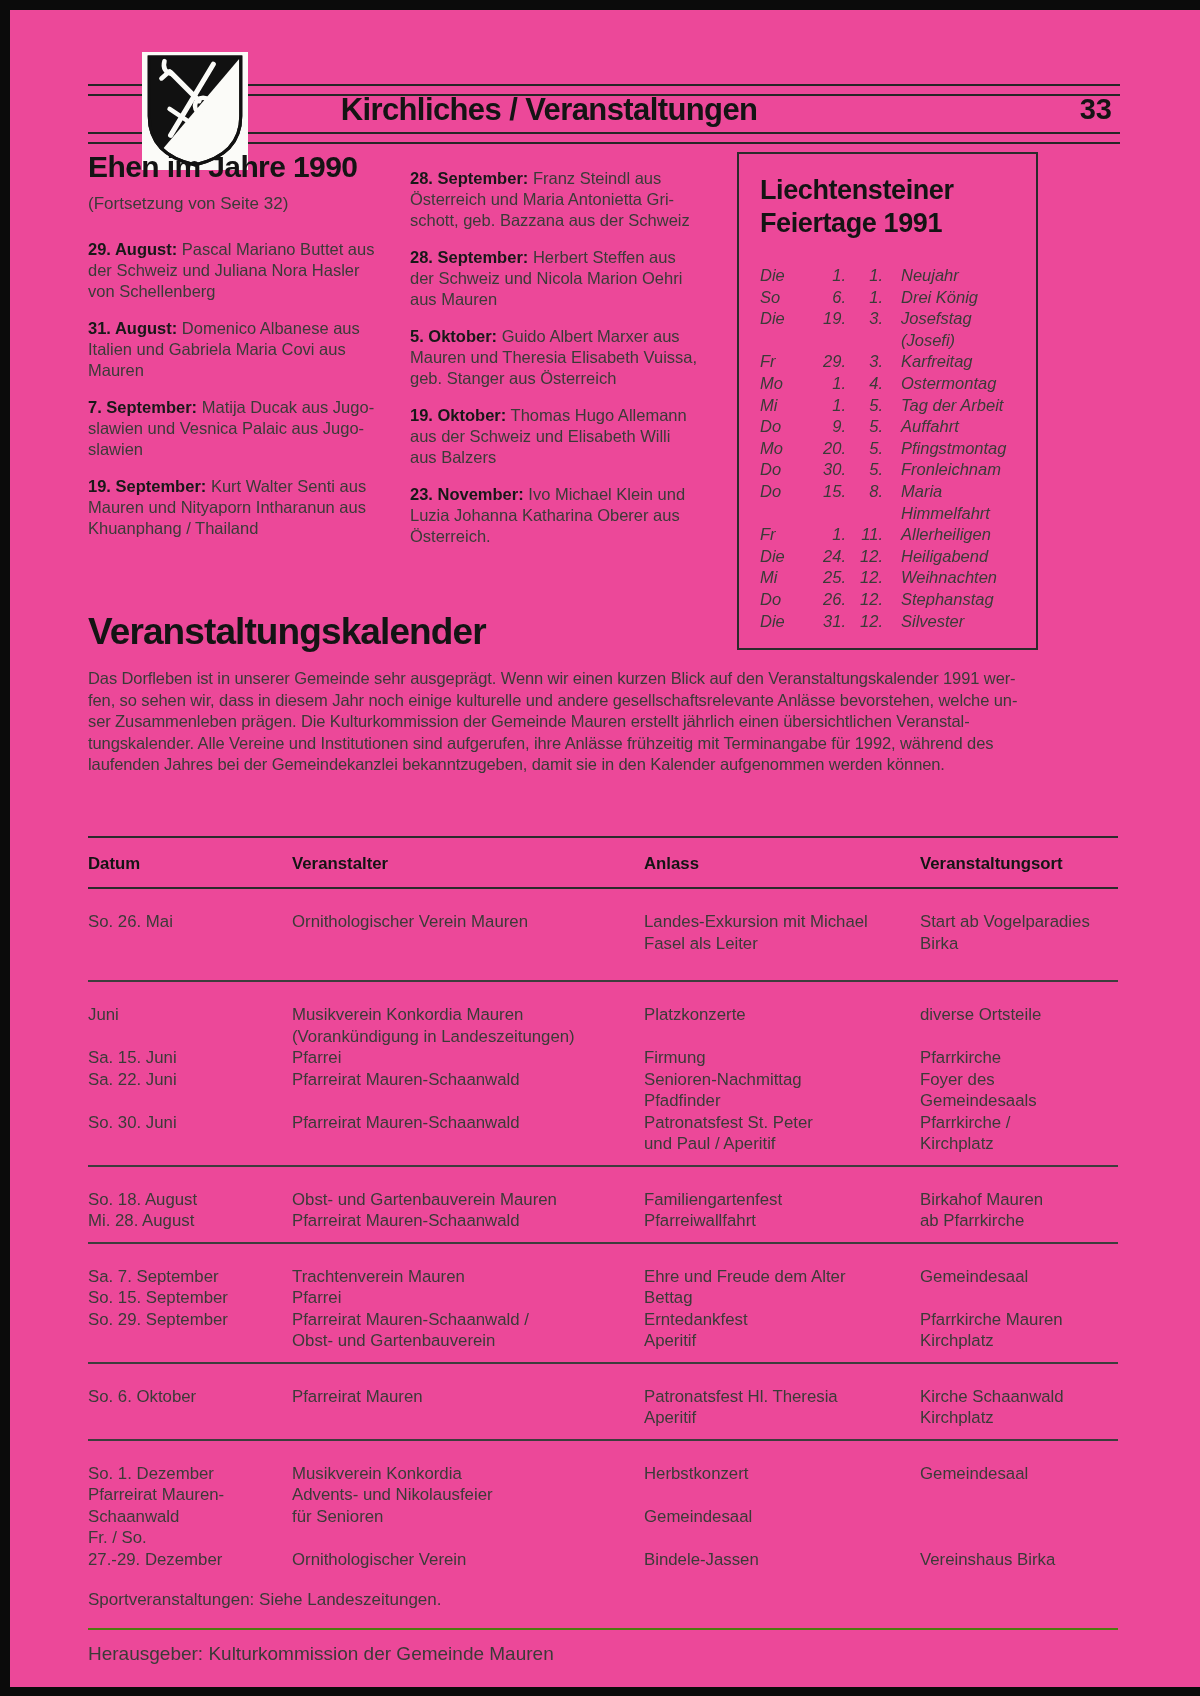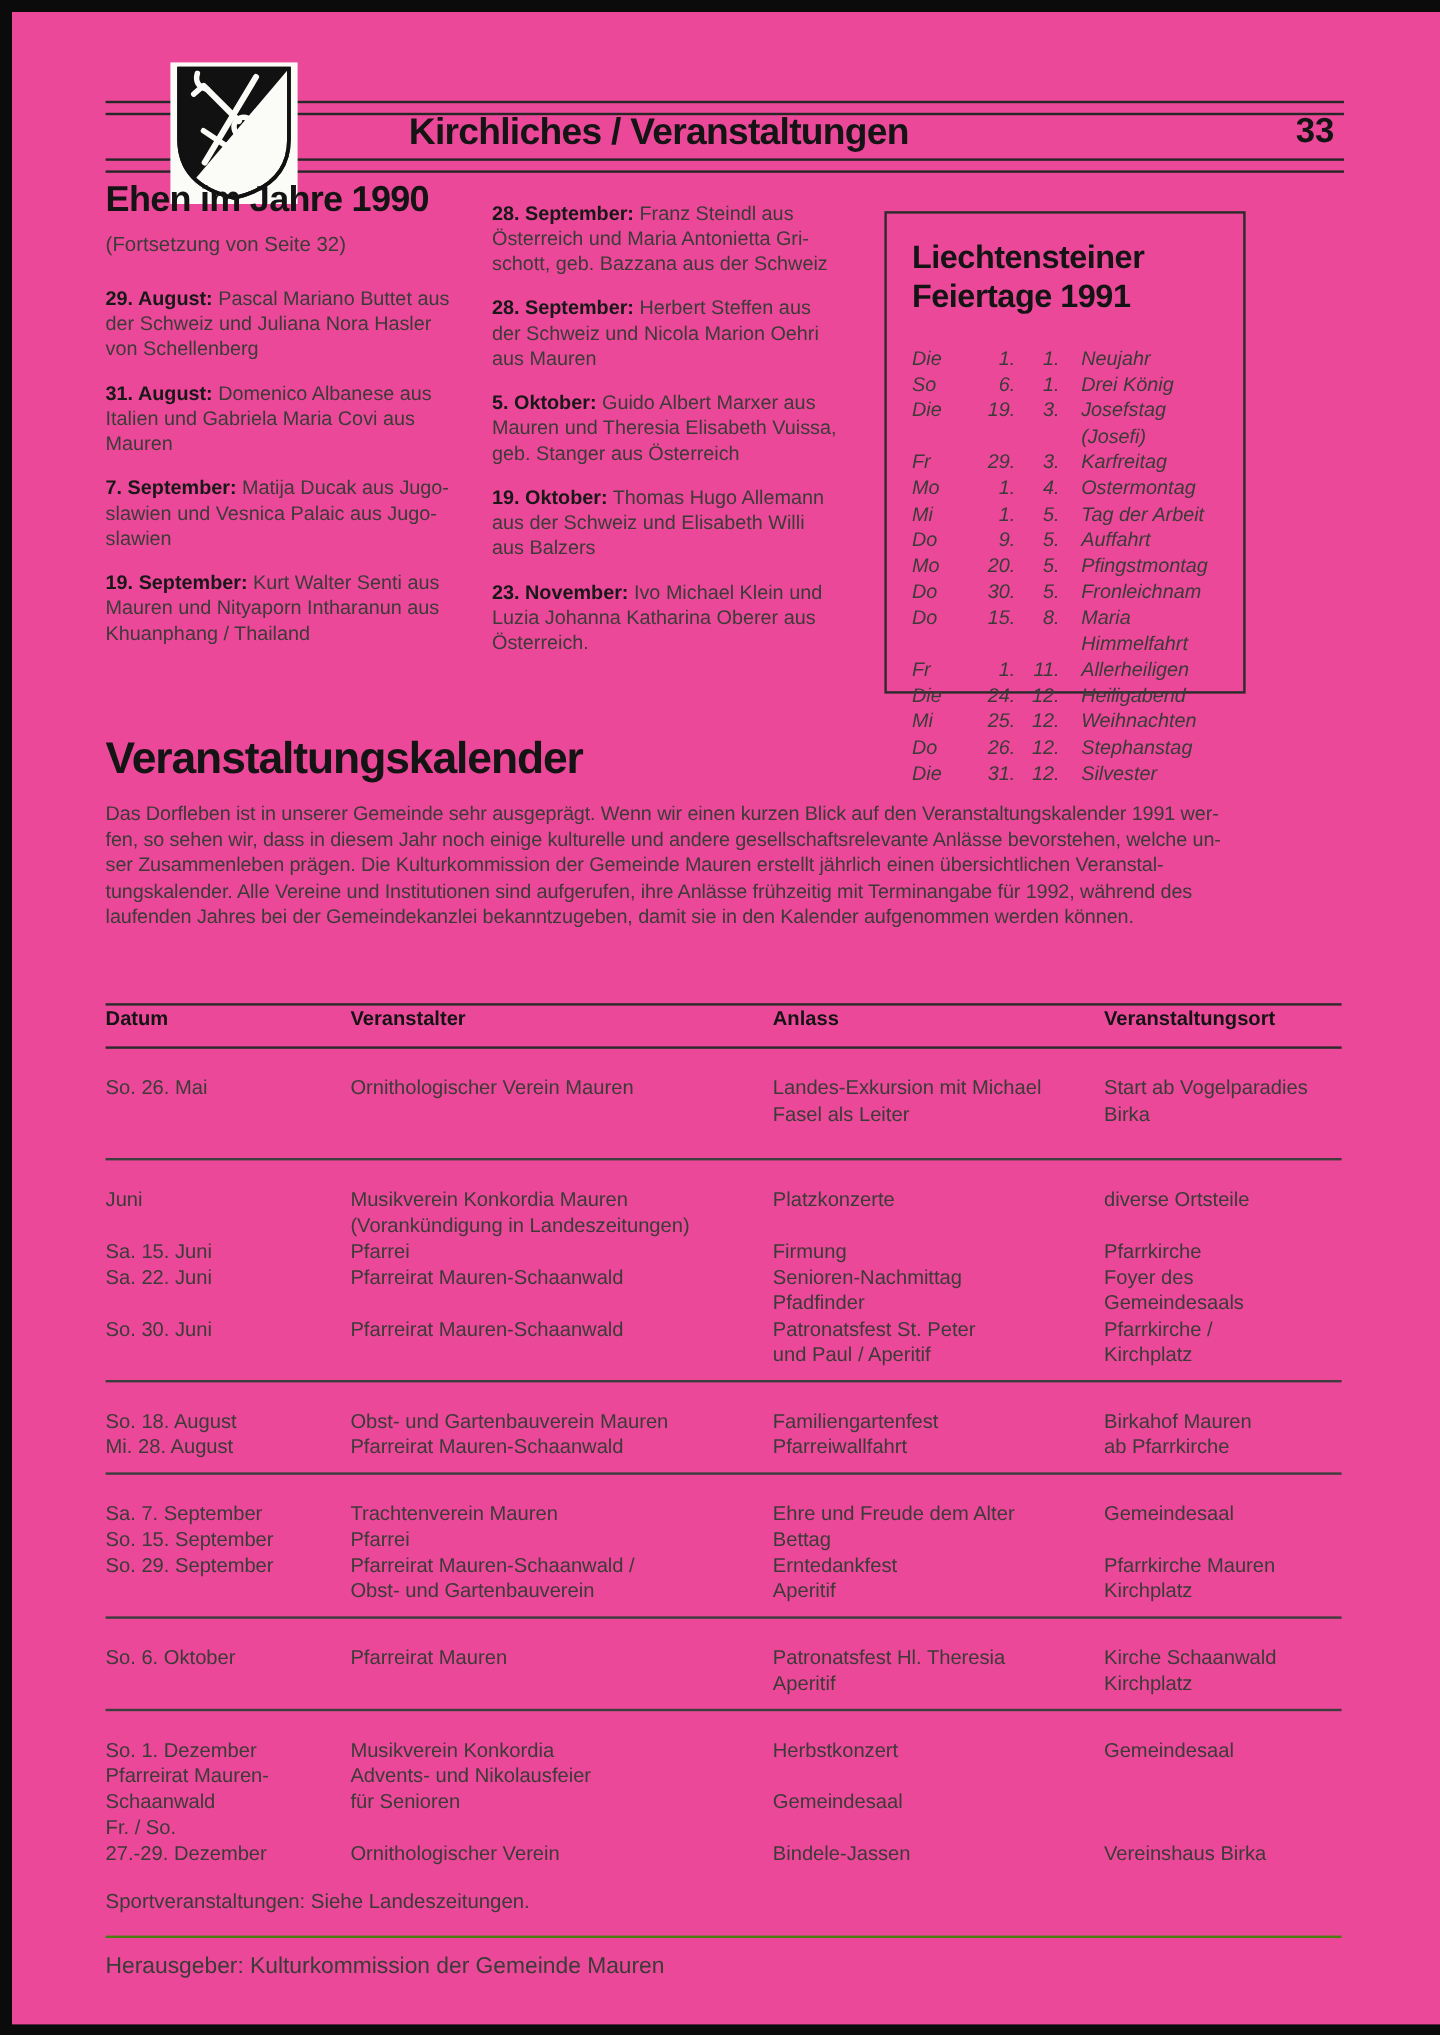--- a/index.html
+++ b/index.html
@@ -28,37 +28,37 @@
   
   .col{position:absolute;font-size:16.5px;line-height:21px;}
   .col1{left:88px;top:150px;width:308px;}
   .col2{left:410px;top:152px;width:314px;}
   .m-heading{margin:0 0 9px;font-size:30px;font-weight:700;color:#141414;letter-spacing:-0.6px;line-height:34px;}
   .m-sub{margin:0 0 25px;font-size:17px;}
   .entry{margin:16px 0 15px;white-space:pre-line;}
   .edate{color:#181818;}
 
   
-  .hbox{position:absolute;left:737px;top:152px;width:301px;height:402px;
-        border:2px solid #2b2b2b;box-sizing:border-box;padding:20px 8px 0 21px;margin-top:24px;}
+  .hbox{position:absolute;left:737px;top:152px;width:301px;height:498px;
+        border:2px solid #2b2b2b;box-sizing:border-box;padding:20px 8px 0 21px;}
   .h-title{margin:0 0 25px;font-size:27px;font-weight:700;color:#141414;
            line-height:33px;white-space:pre-line;letter-spacing:-0.4px;}
   .h-grid{display:grid;grid-template-columns:42px 44px 37px 1fr;
           font-size:16.5px;line-height:21.6px;font-style:italic;}
   .h-d,.h-m{text-align:right;}
   .h-name{padding-left:18px;}
 
   
   .kal{position:absolute;left:88px;top:610px;width:1030px;}
   .k-heading{margin:0;font-size:37px;font-weight:700;color:#141414;letter-spacing:-0.9px;line-height:44px;}
   .k-intro{margin:14px 0 0;font-size:16.5px;line-height:21.6px;white-space:pre-line;letter-spacing:-0.1px;}
 
   .events{margin-top:60px;border-top:2px solid #2b2b2b;}
   .thead{display:grid;grid-template-columns:204px 352px 276px 1fr;
-         padding:0 0 13px;border-bottom:2px solid #2b2b2b;
+         padding:15px 0 13px;border-bottom:2px solid #2b2b2b;
          font-weight:700;font-size:17.5px;color:#141414;}
   .tgroup{border-bottom:2px solid #3d3d3d;padding:22px 0 10px;}
   .tgroup.first{padding-bottom:26px;}
   .tgroup.last{border-bottom:none;padding-bottom:4px;}
   .trow{display:grid;grid-template-columns:204px 352px 276px 1fr;}
   .tcell{white-space:pre-line;font-size:16.8px;line-height:21.5px;}
   .note{margin:16px 0 0;font-size:17px;padding-bottom:18px;border-bottom:2px solid #4d7c0f;}
   .pub{margin:13px 0 0;font-size:19px;}
 </style>
 </head>

